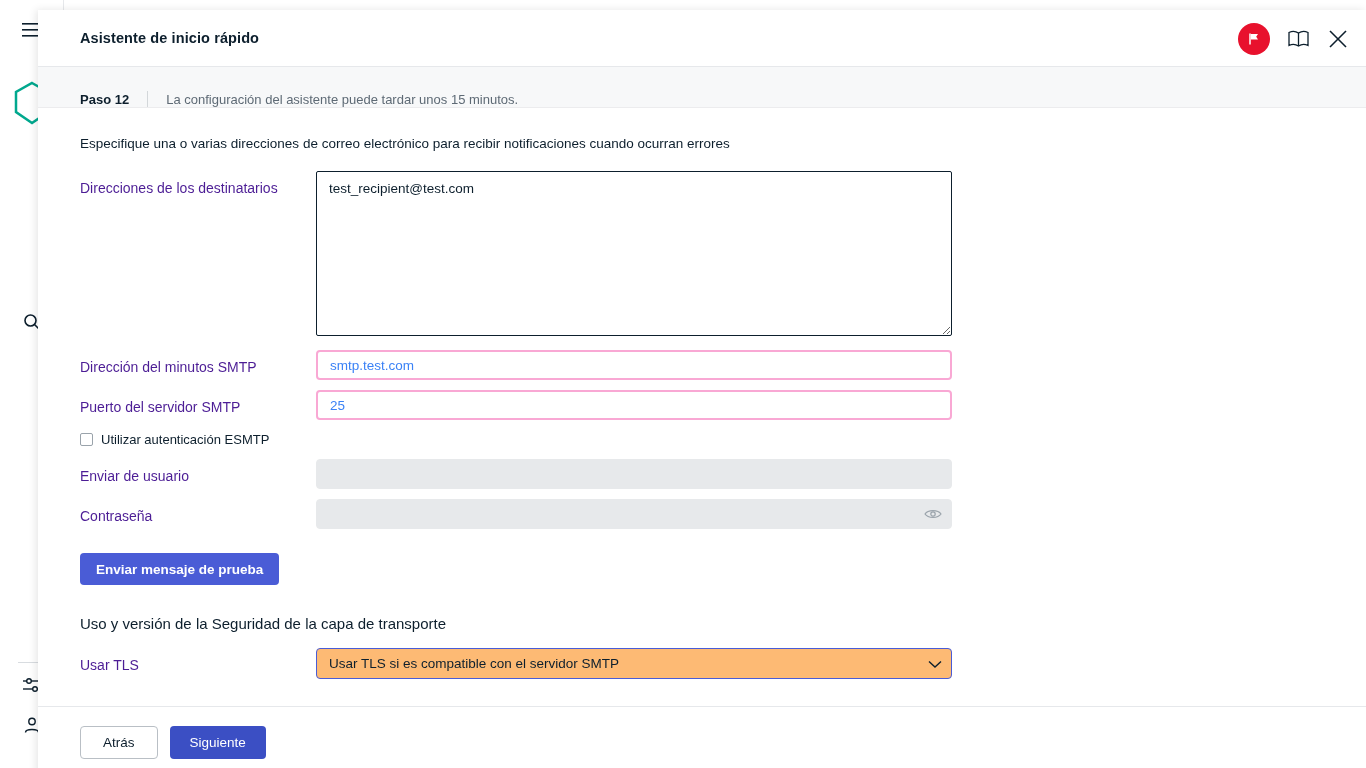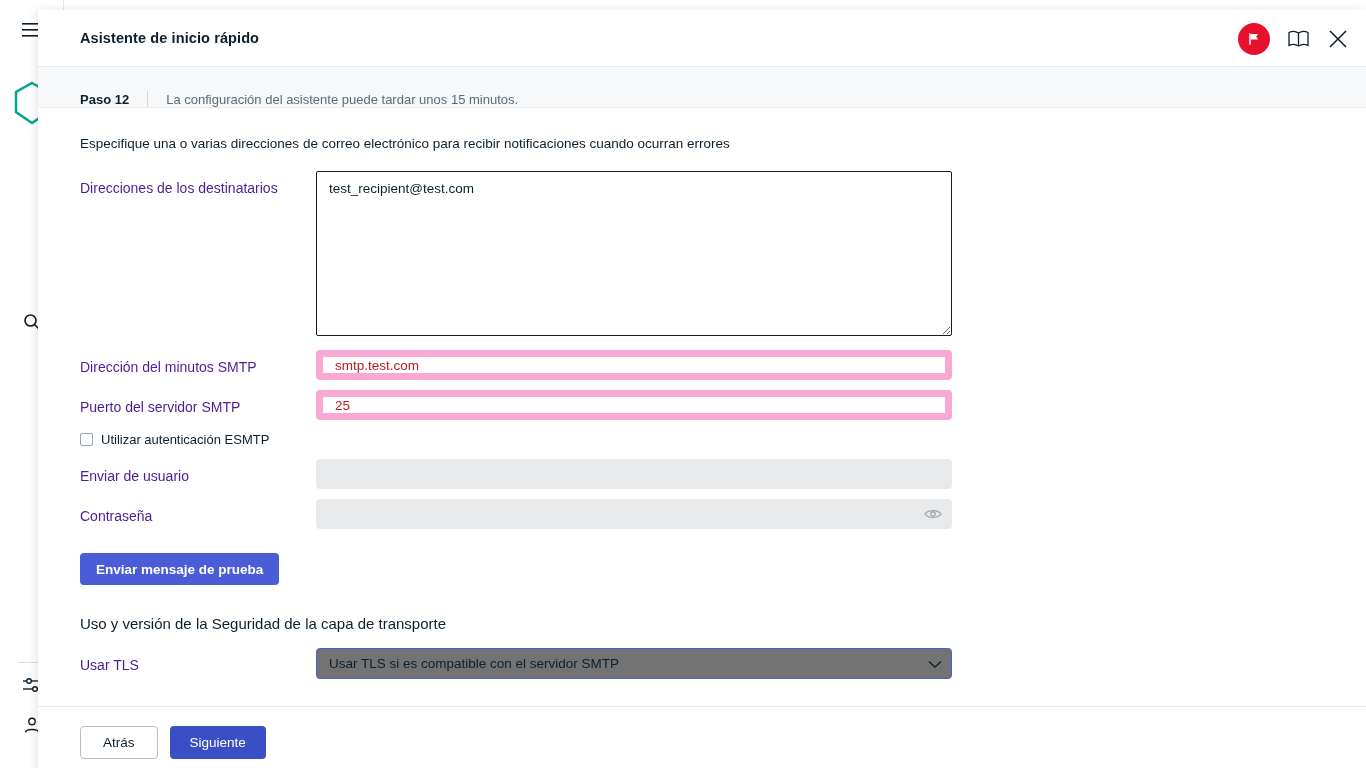--- a/index.html
+++ b/index.html
@@ -120,25 +120,25 @@
     border-radius: 2px;
     padding: 9px 12px;
     font-family: "Liberation Sans", sans-serif;
     font-size: 13.5px; color: #0d1f2d;
     resize: vertical;
     outline: none;
     background: #fff;
   }
   input.txt {
     width: 636px; height: 30px;
-    border: 7px solid #f9a8d4;
+    border: 2px solid #f9a8d4;
     border-radius: 4px;
     padding: 0 12px;
     font-family: "Liberation Sans", sans-serif;
-    font-size: 13.5px; color: #b91c1c;
+    font-size: 13.5px; color: #3b82f6;
     outline: none; background: #fff;
   }
   input.txt.disabled {
     background: #e7e9eb;
     border: 1px solid #e7e9eb;
     color: #9aa3ab;
   }
   .pw-wrap { position: relative; width: 636px; }
   #eye-icon {
     position: absolute; right: 10px; top: 6px;
@@ -179,21 +179,21 @@
     font-size: 15px; color: #0d1f2d;
   }
 
   .select-wrap { position: relative; width: 636px; }
   select.sel {
     appearance: none; -webkit-appearance: none;
     width: 636px; height: 31px;
     border: 1px solid #4a5cd6;
     border-radius: 4px;
     padding: 0 30px 0 12px;
-    background: #737373;
+    background: #fdba74;
     font-family: "Liberation Sans", sans-serif;
     font-size: 13.5px; color: #0d1f2d;
     outline: none;
   }
   .sel-chevron {
     position: absolute; right: 10px; top: 7px;
     pointer-events: none; color: #0d1f2d;
   }
 
   

